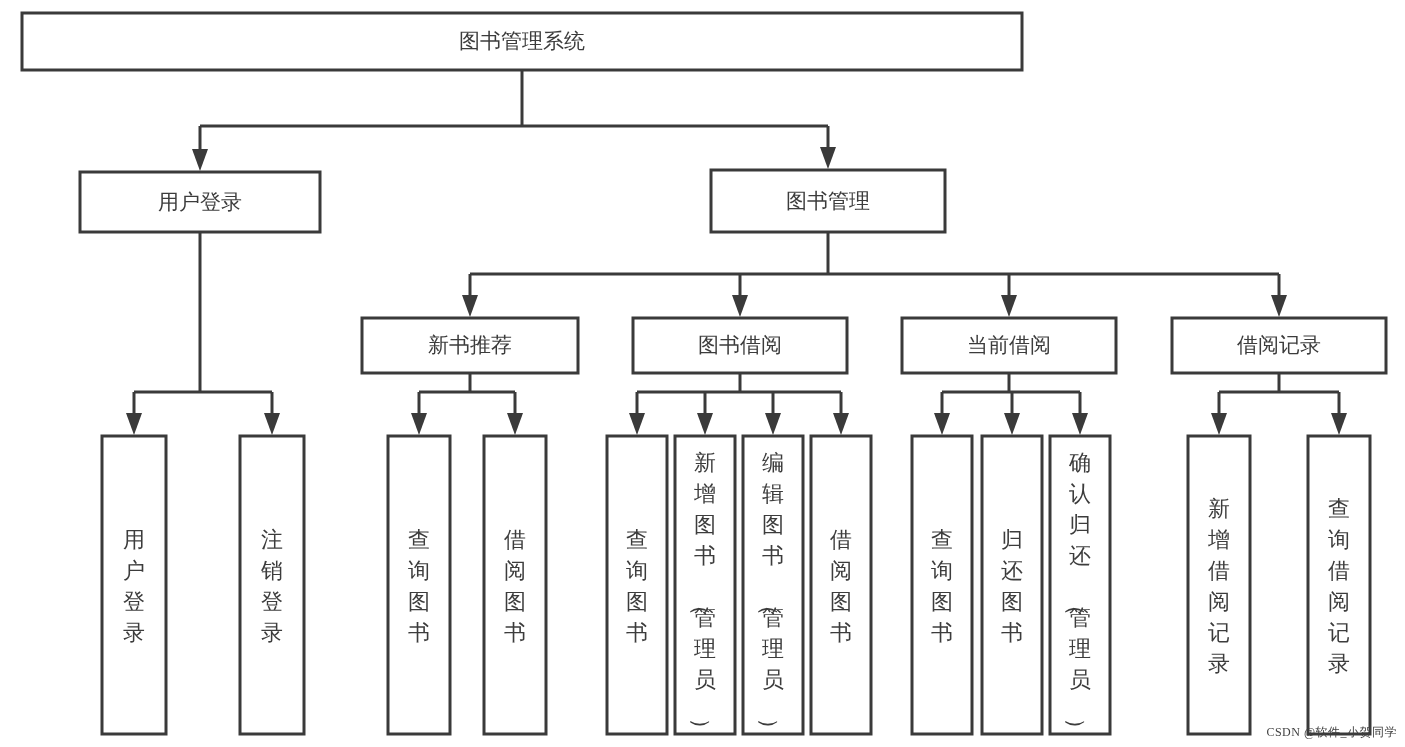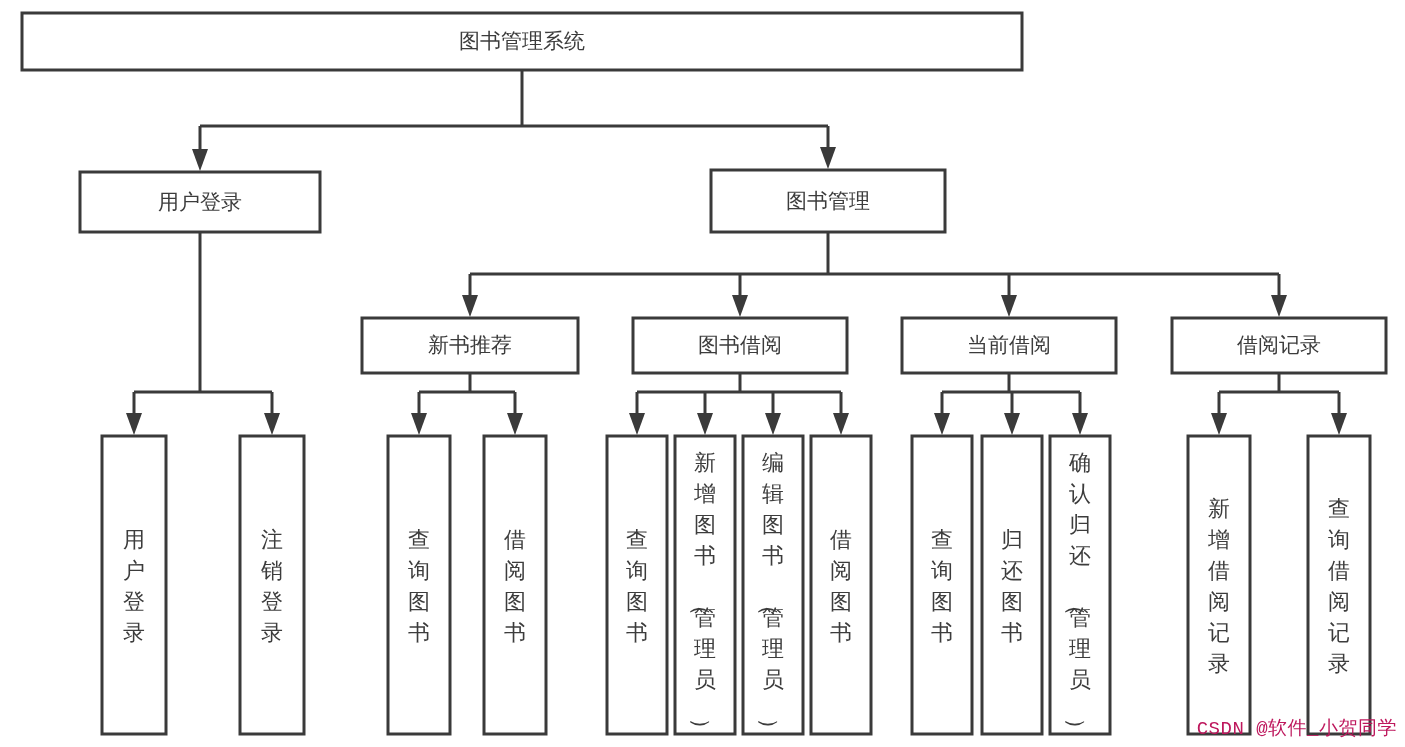--- a/index.html
+++ b/index.html
@@ -55,23 +55,23 @@
     stroke-linecap: butt;
   }
   .arrow-head {
     fill: #3a3a3a;
     stroke: none;
   }
   .watermark-text {
     position: absolute;
     right: 8px;
     bottom: 6px;
-    font-family: Liberation Mono, monospace;
-    font-size: 19px;
-    color: #be185d;
+    font-family: Liberation Serif, serif;
+    font-size: 12px;
+    color: #404040;
     letter-spacing: 0.5px;
     user-select: none;
     pointer-events: none;
   }
 </style>
 </head>
 <body>
 
 <div id="diagram-root">
   <svg class="diagram-canvas" viewBox="0 0 1405 747" xmlns="http://www.w3.org/2000/svg">

